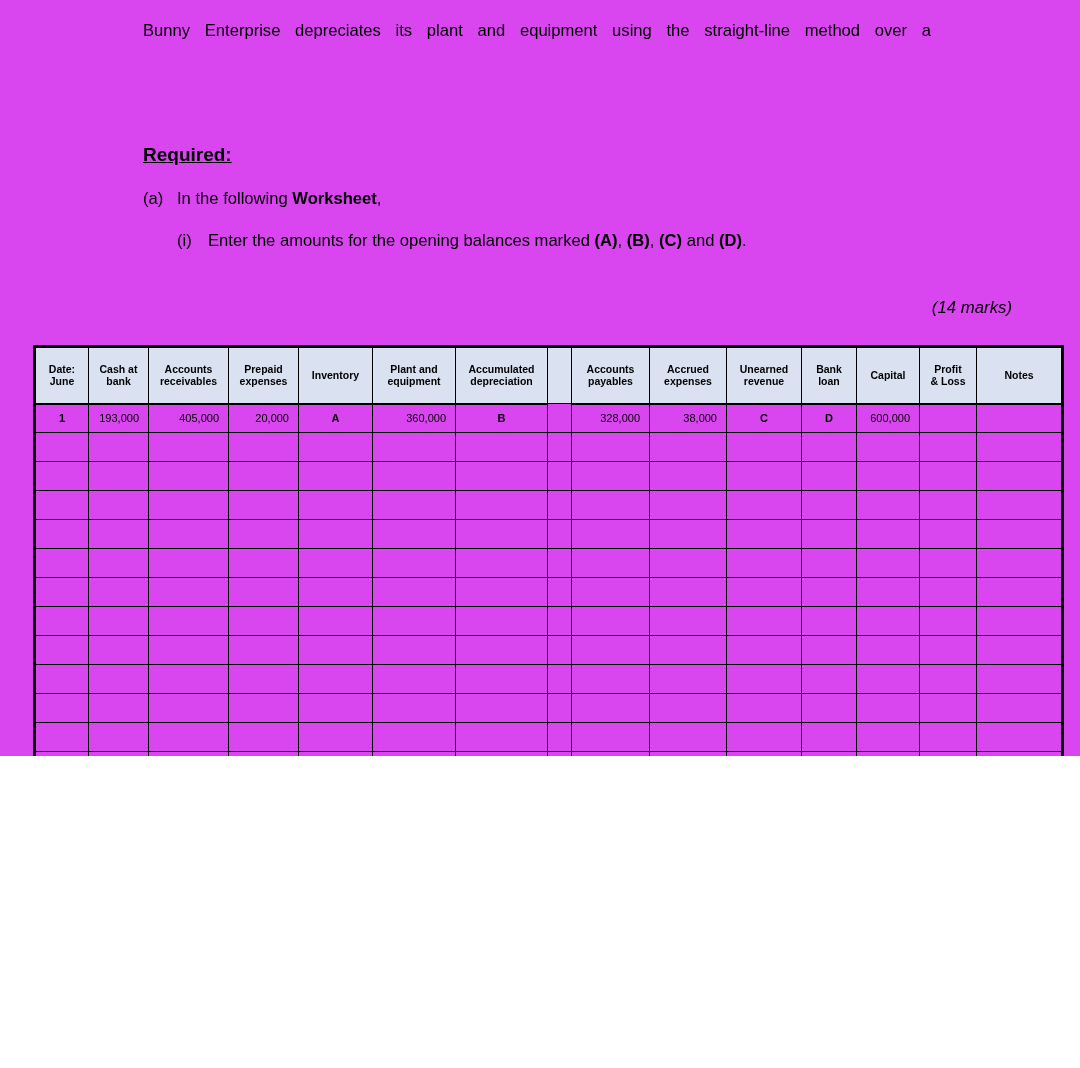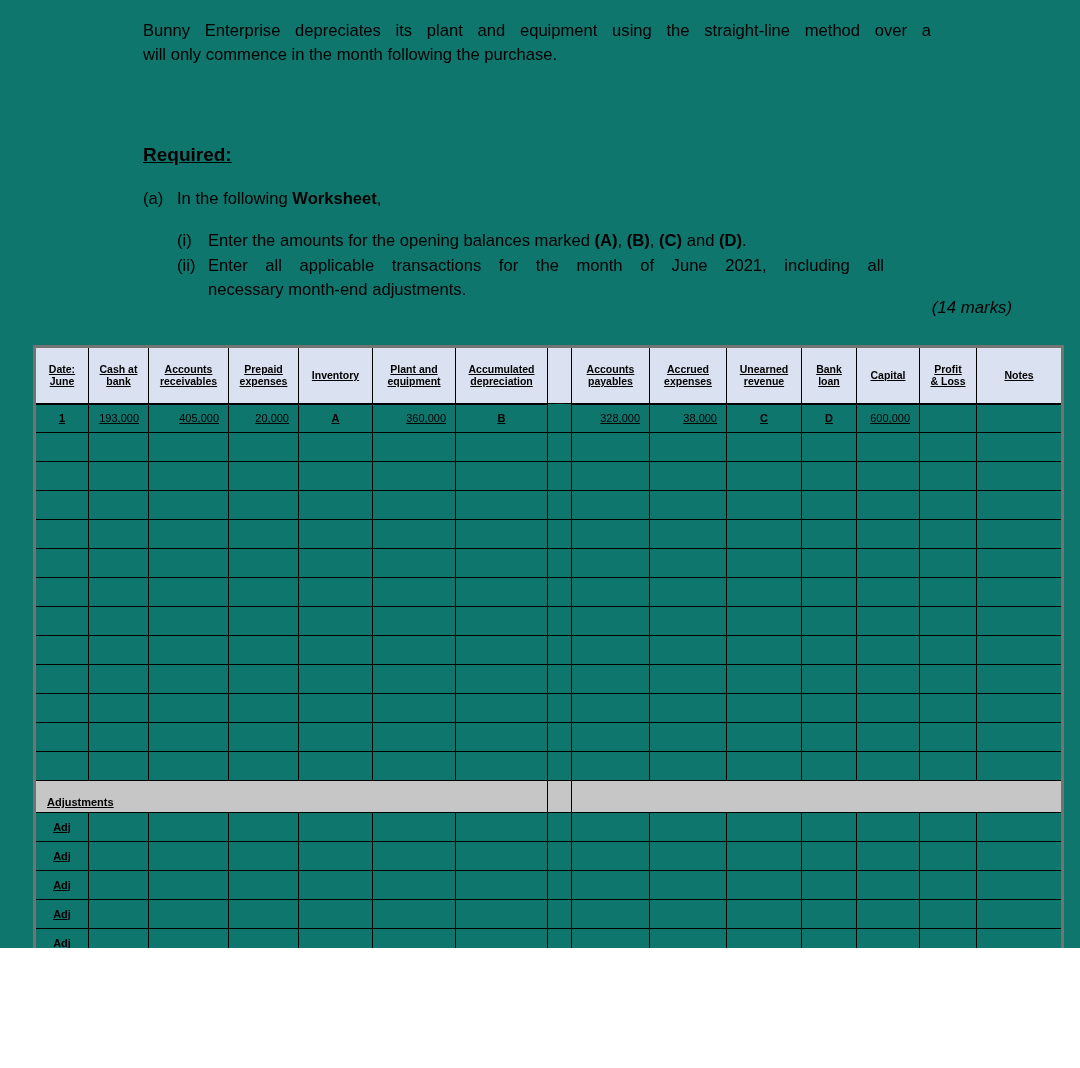--- a/index.html
+++ b/index.html
@@ -1,17 +1,17 @@
 <!DOCTYPE html>
 <html><head>
 <meta charset="utf-8">
 <style>
   html,body{margin:0;padding:0;background:#fff;}
   .page{
-    position:relative;width:1080px;height:948px;background:#0f766e;
+    position:relative;width:1080px;height:756px;background:#d946ef;
     font-family:"Liberation Sans",sans-serif;color:#000;overflow:hidden;
   }
   
   .intro{position:absolute;left:143px;top:19px;width:788px;font-size:16.6px;line-height:23.7px;}
   .intro .jline{text-align:justify;text-align-last:justify;white-space:pre-wrap;}
   .intro .nline{white-space:pre-wrap;}
   .required{position:absolute;left:143px;top:144px;font-size:19px;font-weight:bold;text-decoration:underline;}
   .part-a{position:absolute;left:143px;top:189px;font-size:16.6px;white-space:pre;}
   .part-a .num{display:inline-block;width:34px;}
   .b{font-weight:bold;}
@@ -20,22 +20,21 @@
   .item-i .txt{white-space:pre;}
   .item-ii{position:absolute;left:177px;top:254px;font-size:16.6px;line-height:23.7px;display:flex;}
   .item-ii .num{flex:0 0 31px;}
   .item-ii .txt2{width:676px;}
   .item-ii .jline{text-align:justify;text-align-last:justify;}
   .marks{position:absolute;right:68px;top:298px;font-size:16.8px;font-style:italic;}
   
   .wstable{
     position:absolute;left:33px;top:345px;
     border-collapse:collapse;table-layout:fixed;
-    border:3px solid #737373;
-    text-decoration:underline;
+    border:3px solid #000000;
   }
   .wstable td,.wstable th{
     border:1px solid #000;padding:0;overflow:hidden;
     font-size:11px;vertical-align:middle;
   }
   .wstable th.hdr{
     background:var(--header-bg,#dae1f0);
     font-size:10.5px;font-weight:bold;line-height:12.5px;
     white-space:pre-line;text-align:center;vertical-align:middle;
     border-bottom:2px solid #000;
@@ -61,39 +60,31 @@
   .sb-gap{width:24px;border-left:3px solid #000;border-right:3px solid #000;}
   .sb-b{width:79px;border-right:3px solid #000;}
 </style>
 </head>
 <body>
 
 <div class="page" style="--header-bg: #dae1f0; --band-bg: #c6c6c6;">
 
   <div class="intro">
     <div class="jline">Bunny Enterprise depreciates its plant and equipment using the straight-line method over a</div>
-    <div class="nline">will only commence in the month following the purchase.</div>
   </div>
 
   <div class="required">Required:</div>
 
   <div class="part-a"><span class="num">(a)</span><span>In the following </span><span class="b">Worksheet</span><span>,</span></div>
 
   <div class="item-i">
     <span class="num">(i)</span>
     <span class="txt"><span>Enter the amounts for the opening balances marked </span><span class="b">(A)</span><span>, </span><span class="b">(B)</span><span>, </span><span class="b">(C)</span><span> and </span><span class="b">(D)</span><span>.</span></span>
   </div>
 
-  <div class="item-ii">
-    <span class="num">(ii)</span>
-    <div class="txt2">
-      <div class="jline">Enter all applicable transactions for the month of June 2021, including all</div>
-      <div class="nline">necessary month-end adjustments.</div>
-    </div>
-  </div>
 
   <div class="marks">(14 marks)</div>
 
   <table class="wstable">
       <colgroup>
         <col style="width:54px">
         <col style="width:60px">
         <col style="width:80px">
         <col style="width:70px">
         <col style="width:74px">

